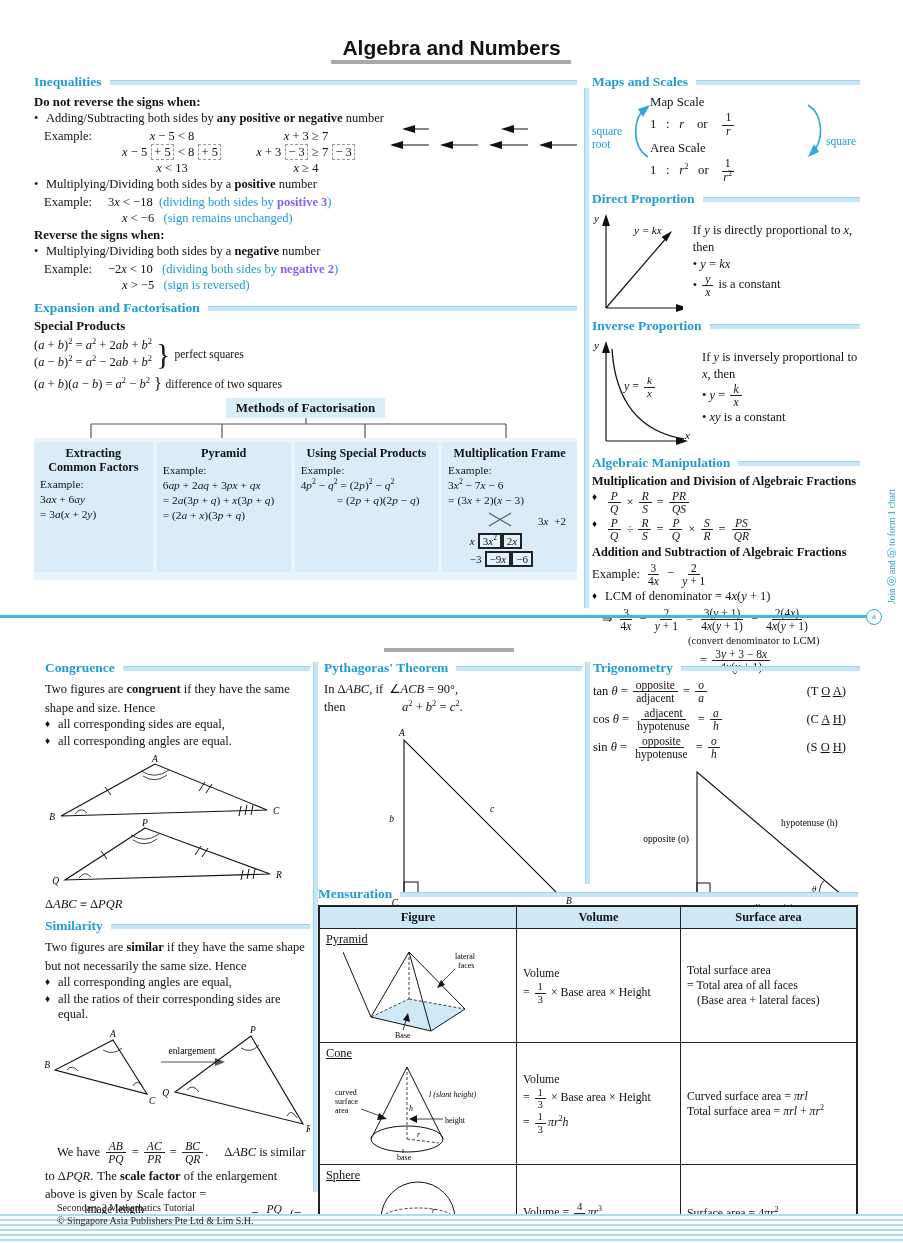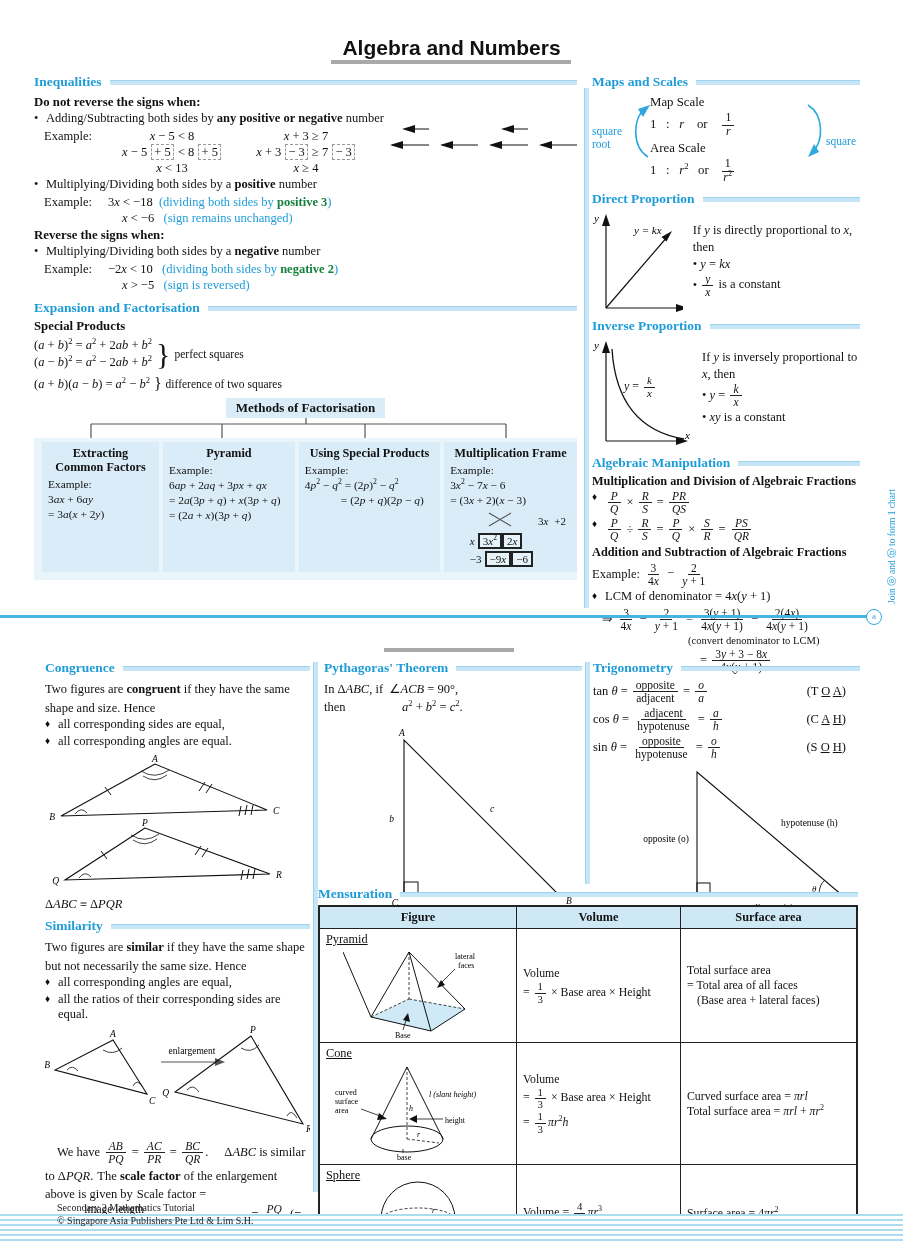--- a/index.html
+++ b/index.html
@@ -11,21 +11,21 @@
             font-size:13.5px;margin:2px 0 3px 0;}
   .sec-head::after{content:"";flex:1;height:4px;background:#C6E6F7;border-top:1px solid #9ED3EE;margin-left:8px;}
 
   
   .math{display:inline;}
   .var{font-style:italic;}
   .bold{font-weight:bold;}
   .sup{font-size:.68em;vertical-align:super;line-height:0;}
   .und{text-decoration:underline;}
   .cy{color:#1E9CD8;}
-  .cyb{color:#15803d;font-weight:bold;}
+  .cyb{color:#8b5cf6;font-weight:bold;}
   .dbox{border:1px dashed #999;padding:0 2px;margin:0 1px;}
   .frac{display:inline-flex;flex-direction:column;align-items:center;vertical-align:middle;
         margin:0 2px;line-height:1.08;font-size:.92em;text-align:center;}
   .frac>.num{display:block;border-bottom:1px solid #222;padding:0 3px;}
   .frac>.den{display:block;padding:0 3px;}
 
   .par{font-size:12.5px;line-height:1.24;text-align:justify;}
   .brow{display:flex;align-items:flex-start;font-size:12.5px;line-height:1.24;margin:1px 0;}
   .brow .bmark{width:12px;flex:none;}
   .dmark{font-size:10px;flex:none;width:13px;padding-top:1px;}
@@ -35,21 +35,21 @@
   .stack{text-align:center;}
   .mline{font-size:12.5px;line-height:1.3;margin:2px 0;}
 
   
   .nl svg{display:block;}
   .nl-lab{font-style:italic;font-size:11.5px;}
 
   
   .fact-title{display:table;margin:4px auto 0 auto;background:#D9ECF8;font-weight:bold;
               font-size:13px;padding:2px 10px;}
-  .boxes-wrap{background:#EAF5FB;padding:4px 0 8px 8px;}
+  .boxes-wrap{background:#EAF5FB;padding:4px 0 8px 0;}
   .boxrow{display:flex;gap:4px;}
   .fbox{background:#D9ECF8;padding:4px 6px;font-size:11.4px;line-height:1.32;}
   .fbox .btitle{font-weight:bold;font-size:12.2px;text-align:center;line-height:1.15;margin-bottom:3px;}
   .mframe{margin:2px 0 0 auto;width:fit-content;font-size:11px;}
   .mframe table{border-collapse:separate;border-spacing:2px;}
   .mframe td{text-align:center;padding:0 3px;height:18px;min-width:30px;}
   .mframe td.cell{border:2px solid #222;background:#E6F2FA;}
   .mframe td.rowlab{text-align:right;min-width:20px;}
 
   

